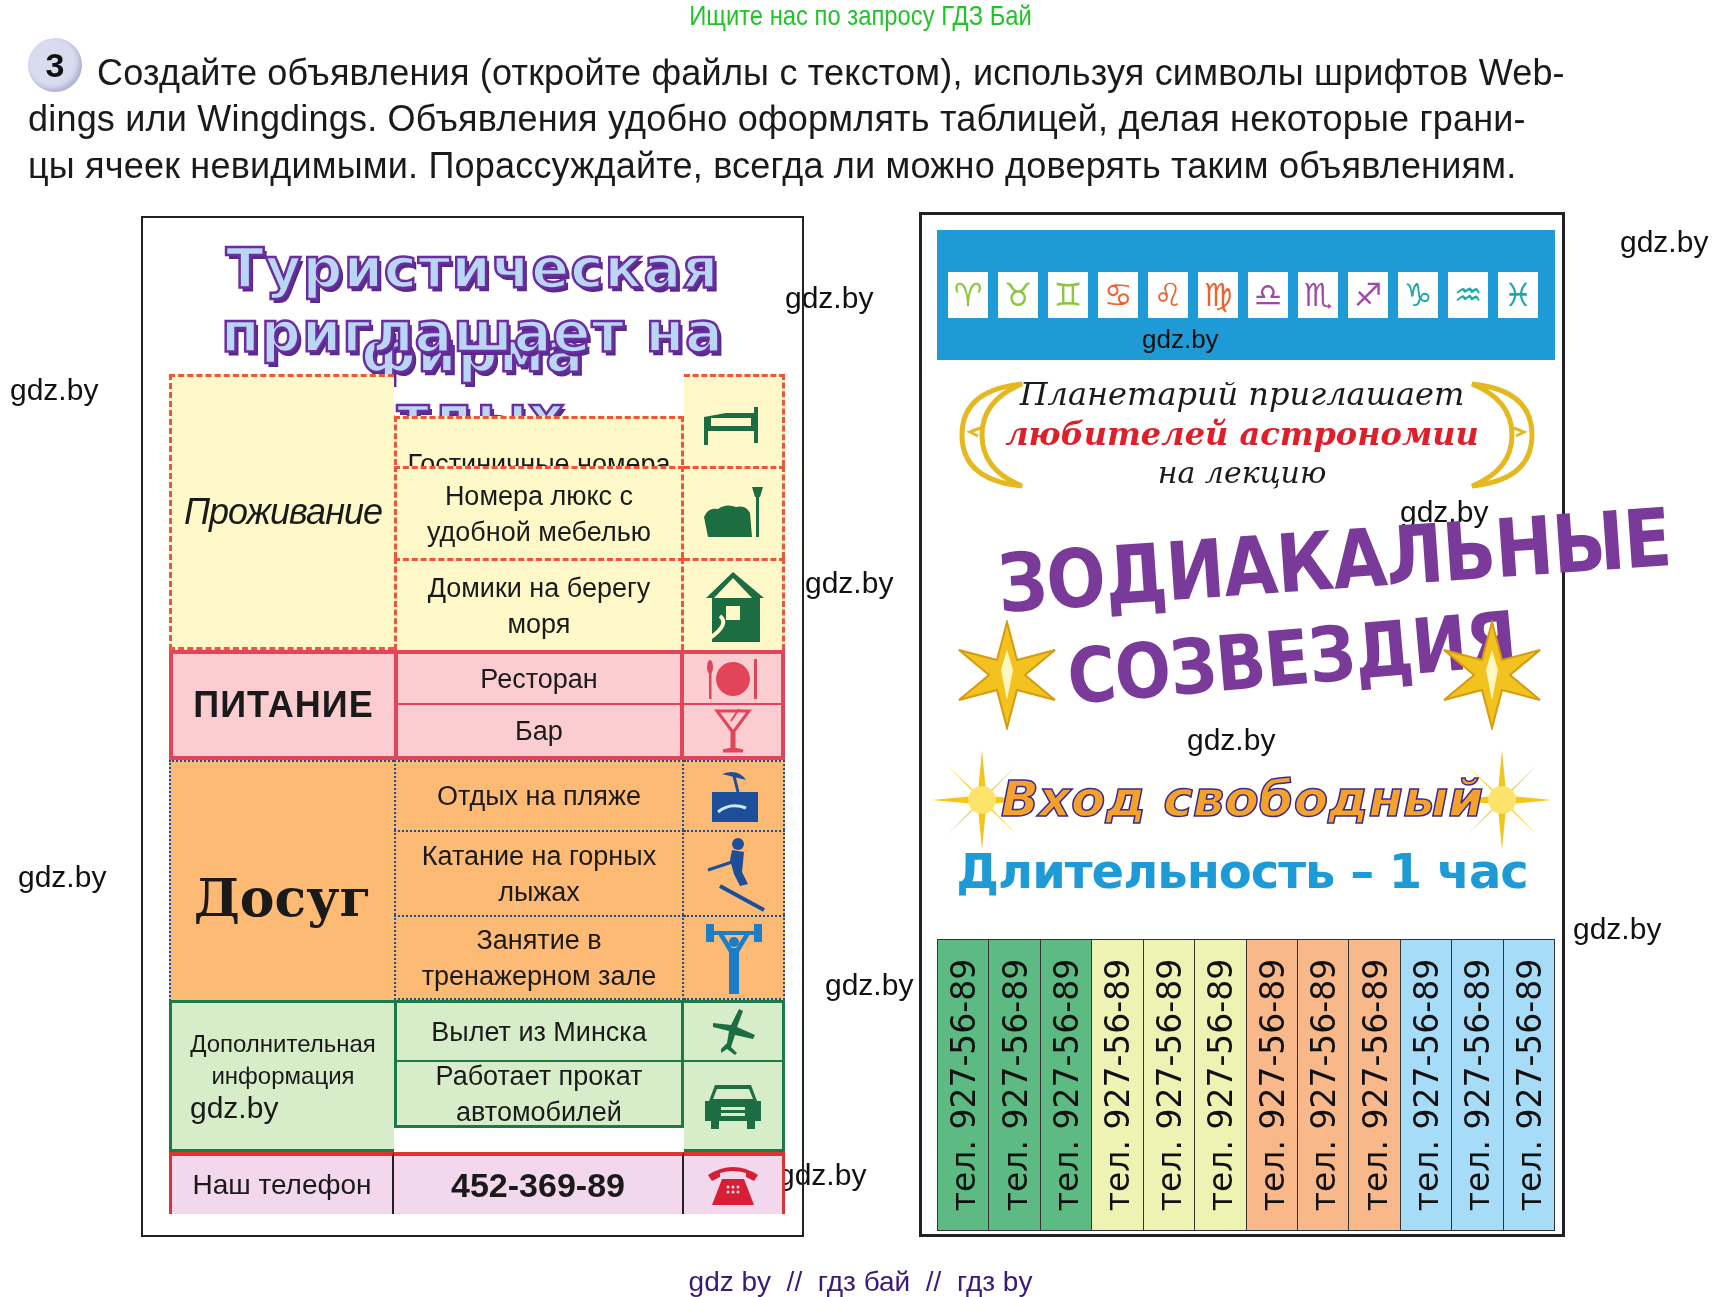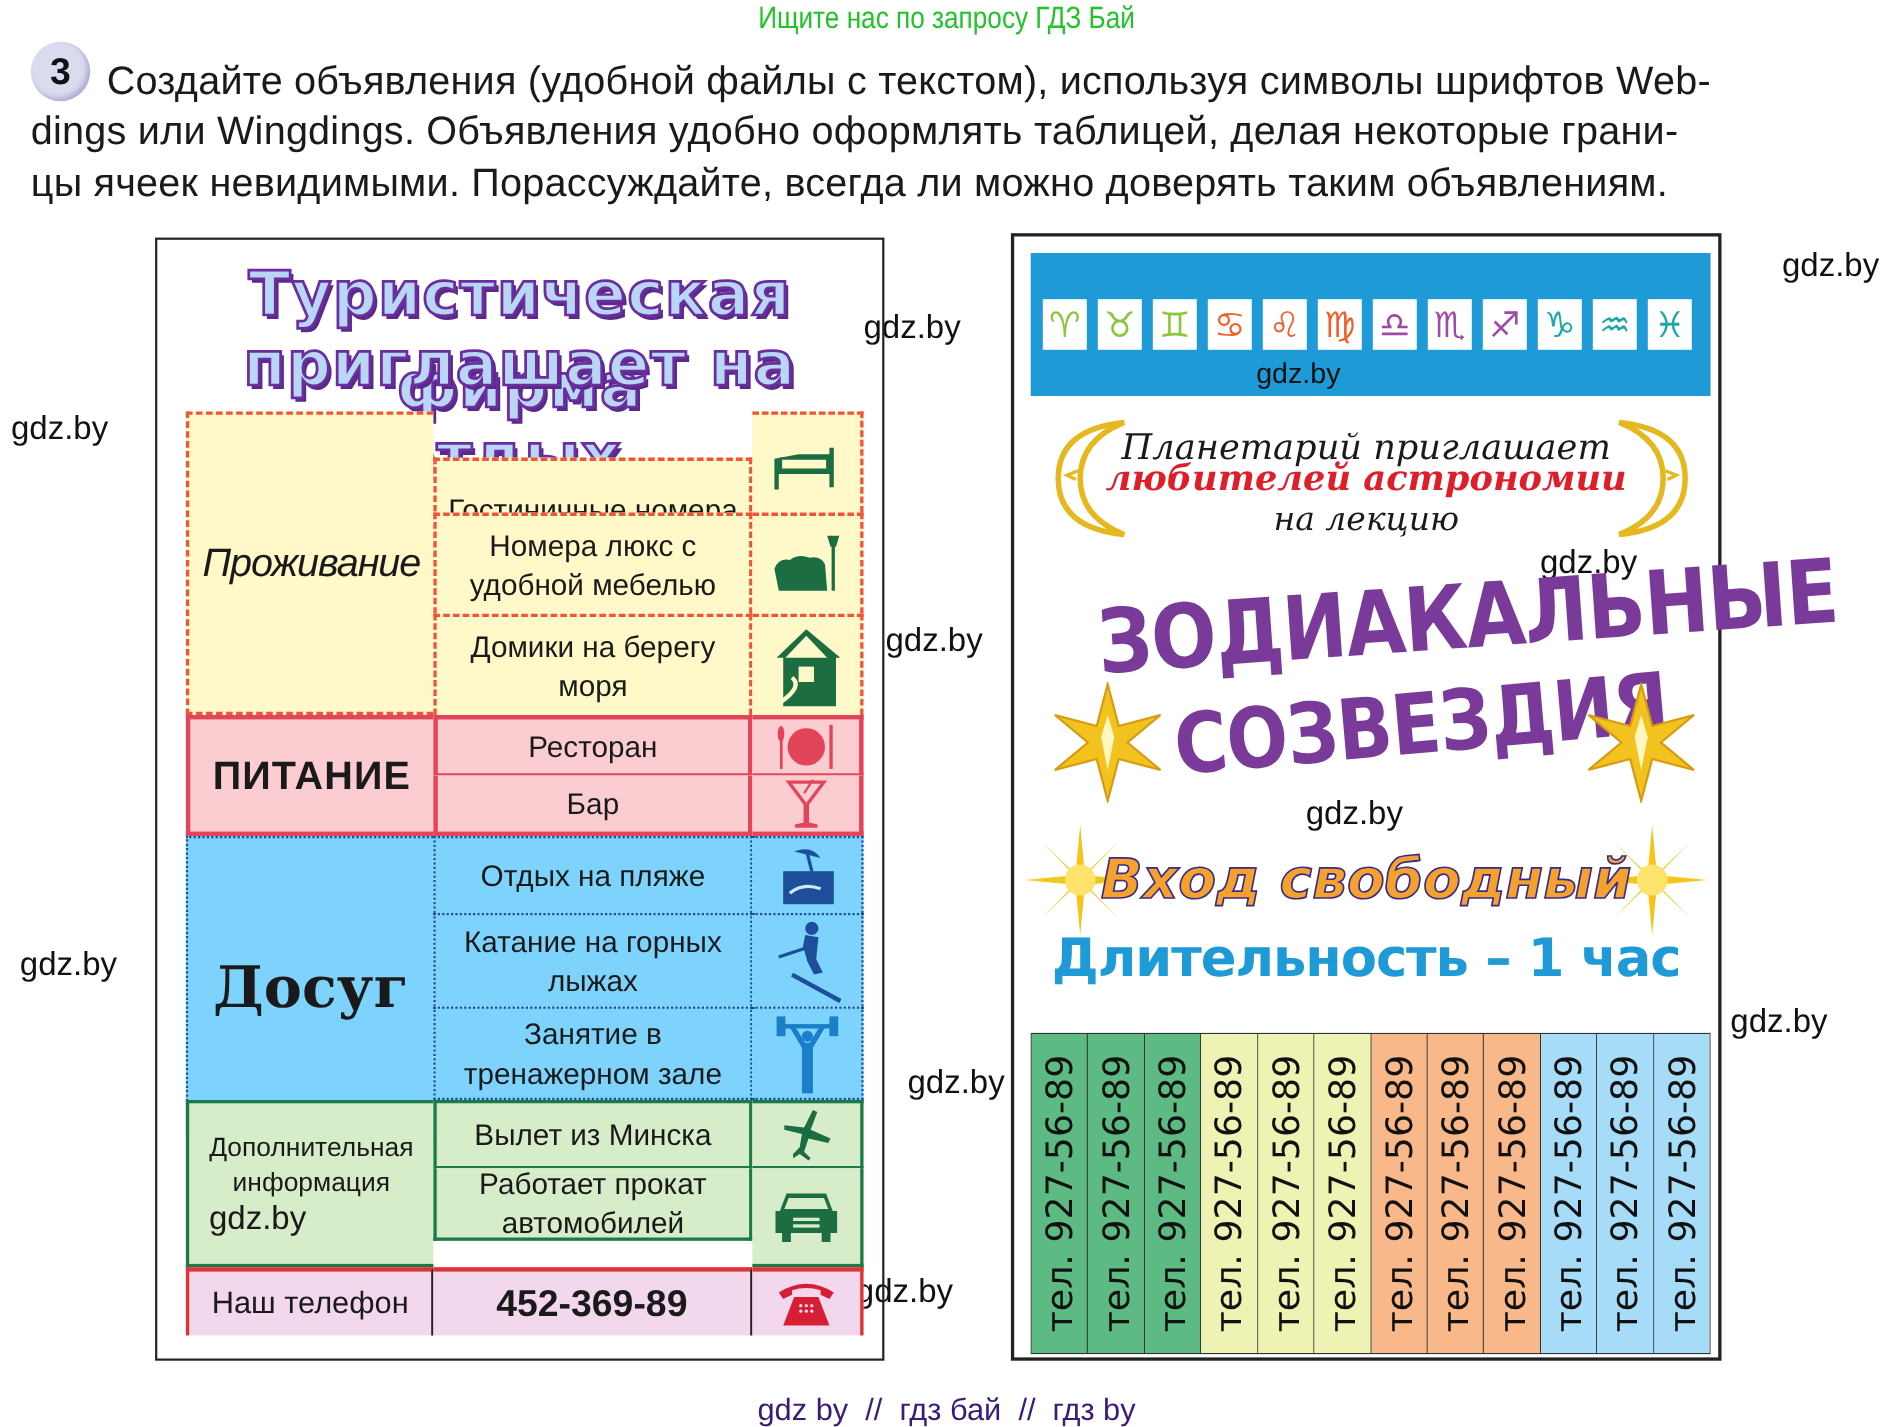--- a/index.html
+++ b/index.html
@@ -15,21 +15,21 @@
   .poster-left{left:141px;top:216px;width:663px;height:1021px;border:2px solid #222;box-sizing:border-box;}
   .lp-title{position:absolute;left:0;width:100%;text-align:center;font-family:"DejaVu Sans",sans-serif;font-weight:bold;font-size:56px;line-height:84px;color:#b9d7f5;-webkit-text-stroke:2.5px #6b2da0;text-shadow:3px 4px 0 #5a2a8a;letter-spacing:1px;}
   .lp-table{position:absolute;left:26px;top:156px;width:616px;}
   .row{position:absolute;left:0;width:616px;}
   .cell{position:absolute;box-sizing:border-box;display:flex;align-items:center;justify-content:center;text-align:center;font-size:27px;line-height:36px;}
   .c1{left:0;width:225px;}
   .c2{left:225px;width:290px;}
   .c3{left:515px;width:101px;}
   .yellow{background:#fff8c8;}
   .pink{background:#fbcdd0;}
-  .blue{background:#7dd3fc;}
+  .blue{background:#fdba74;}
   .green{background:#d7ecc8;}
   .lilac{background:#f3d7ec;}
   .icon svg{display:block;}
 
   
   .poster-right{left:919px;top:212px;width:646px;height:1025px;border:3px solid #222;box-sizing:border-box;}
   .zodiac-bar{position:absolute;left:15px;top:15px;width:618px;height:130px;background:#1e9ad6;}
   .zsign{position:absolute;top:42px;width:40px;height:46px;background:#fff;font-size:32px;line-height:46px;text-align:center;font-family:"DejaVu Sans",sans-serif;}
   .script{font-family:"DejaVu Serif",serif;font-style:italic;text-align:center;position:absolute;left:0;width:100%;}
   .big-purple{position:absolute;font-family:"DejaVu Sans",sans-serif;font-weight:bold;color:#7a3a9a;letter-spacing:-1px;}
@@ -39,21 +39,21 @@
   .tab{flex:1;border-right:1.5px solid #333;position:relative;overflow:hidden;}
   .tab:last-child{border-right:none;}
   .tab span{position:absolute;left:50%;top:50%;transform:translate(-50%,-50%) rotate(-90deg);white-space:nowrap;font-size:33px;font-family:"DejaVu Sans",sans-serif;color:#111;}
 </style>
 </head>
 <body>
 
 <div class="abs search-banner">Ищите нас по запросу ГДЗ Бай</div>
 
 <div class="abs task-num">3</div>
-<div class="abs task-line" style="left:97px;top:50px;">Создайте объявления (удобной файлы с текстом), используя символы шрифтов Web-</div>
+<div class="abs task-line" style="left:97px;top:50px;">Создайте объявления (откройте файлы с текстом), используя символы шрифтов Web-</div>
 <div class="abs task-line" style="left:28px;top:96px;">dings или Wingdings. Объявления удобно оформлять таблицей, делая некоторые грани-</div>
 <div class="abs task-line" style="left:28px;top:143px;">цы ячеек невидимыми. Порассуждайте, всегда ли можно доверять таким объявлениям.</div>
 
 <div class="abs wm" style="left:785px;top:281px;">gdz.by</div>
 <div class="abs wm" style="left:10px;top:373px;">gdz.by</div>
 <div class="abs wm" style="left:805px;top:566px;">gdz.by</div>
 <div class="abs wm" style="left:18px;top:860px;">gdz.by</div>
 <div class="abs wm" style="left:825px;top:968px;">gdz.by</div>
 <div class="abs wm" style="left:778px;top:1158px;">gdz.by</div>
 <div class="abs wm" style="left:1620px;top:225px;">gdz.by</div>
@@ -214,21 +214,21 @@
         <path d="M28 48 L18 52 L26 56" stroke="#e4b81e" stroke-width="3" fill="none"></path>
       </svg>
   </div>
   <div class="abs" style="left:540px;top:165px;">
     <svg width="80" height="110" viewBox="0 0 80 110">
         <path d="M10 4 Q70 10 70 55 Q70 100 10 106 Q50 90 50 55 Q50 20 10 4 Z" fill="none" stroke="#e4b81e" stroke-width="5"></path>
         <path d="M52 48 L62 52 L54 56" stroke="#e4b81e" stroke-width="3" fill="none"></path>
       </svg>
   </div>
 
-  <div class="script" style="top:160px;font-size:32px;color:#1a1a1a;margin-top:12px;">Планетарий приглашает</div>
+  <div class="script" style="top:160px;font-size:32px;color:#1a1a1a;">Планетарий приглашает</div>
   <div class="script" style="top:200px;font-size:32px;color:#e01e2a;font-weight:bold;">любителей астрономии</div>
   <div class="script" style="top:240px;font-size:30px;color:#1a1a1a;">на лекцию</div>
 
   <div class="big-purple" style="left:75px;top:305px;font-size:70px;transform:rotate(-4deg) scaleY(1.15);">ЗОДИАКАЛЬНЫЕ</div>
   <div class="big-purple" style="left:145px;top:405px;font-size:66px;transform:rotate(-5deg) scaleY(1.15);">СОЗВЕЗДИЯ</div>
 
   <div class="abs" style="left:35px;top:405px;">
     <svg width="100" height="110" viewBox="0 0 100 110">
         <polygon points="50,2 60,40 98,30 68,55 98,80 60,70 50,108 40,70 2,80 32,55 2,30 40,40" fill="#f2c21e" stroke="#d79a10" stroke-width="2"></polygon>
         <polygon points="50,30 56,50 50,80 44,50" fill="#fff6c0"></polygon>

